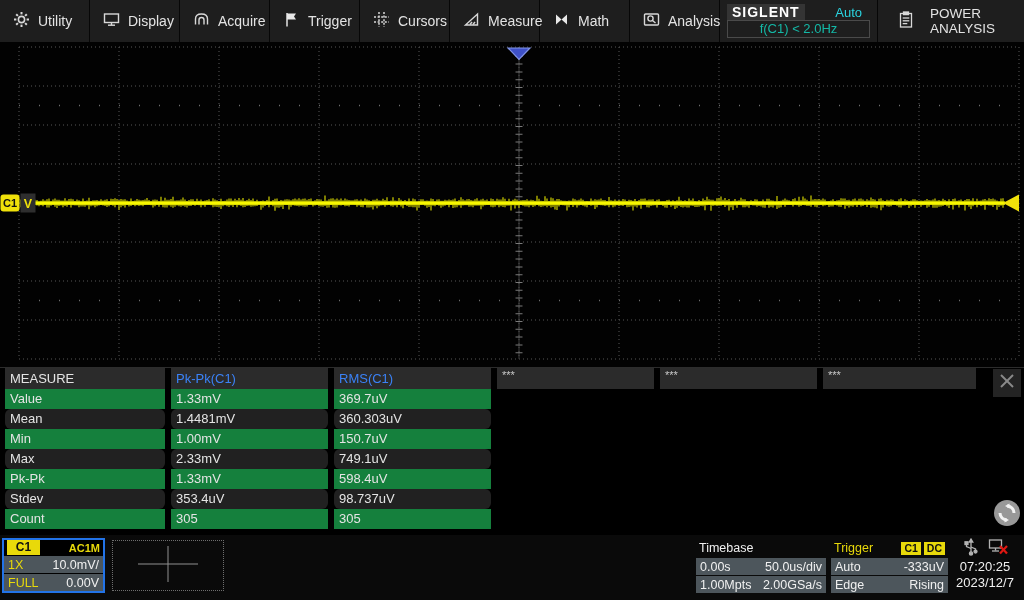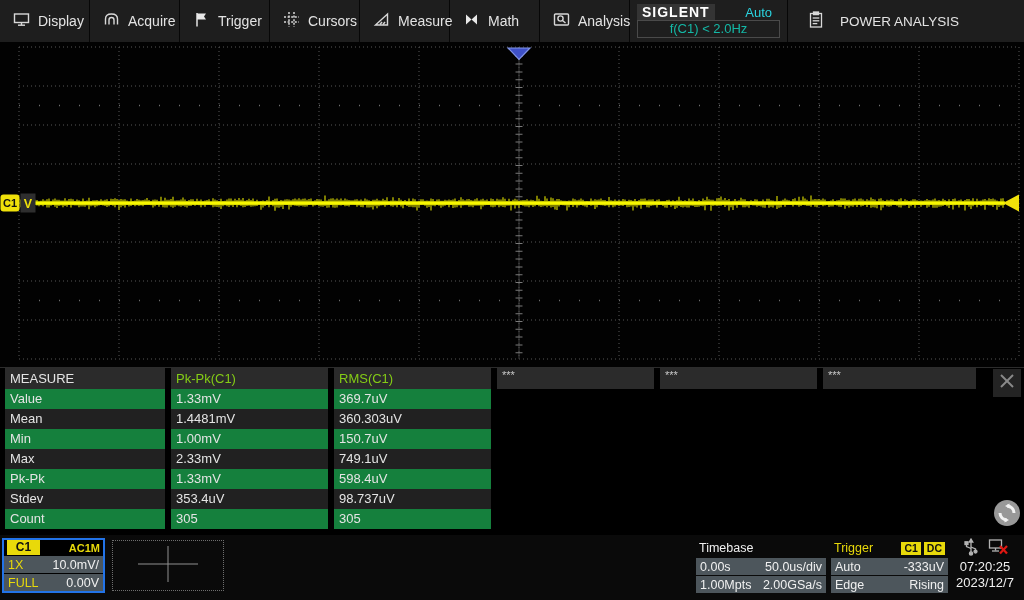--- a/index.html
+++ b/index.html
@@ -25,24 +25,24 @@
   .screen { position:relative; width:1024px; height:325px; background:#020202; }
 
   
   .mpanel { position:relative; width:1024px; height:168px; background:#000; border-top:1px solid #2c2c2c; }
   .mrow { display:grid; grid-template-columns:160px 157px 157px 157px 157px 153px;
           column-gap:6px; padding-left:5px; height:20px; }
   .mrow.mhead { height:21px; }
   .mcell { font-size:13px; color:#e4e4e4; line-height:20px; padding-left:5px;
            white-space:nowrap; overflow:hidden; }
   .mhead .mcell { background:#2b2b2b; line-height:21px; }
-  .mhead .mcell.ycol { color:#84cc16; }
+  .mhead .mcell.ycol { color:#3b82f6; }
   .mhead .mcell.star { color:#c8c8c8; font-size:11px; line-height:14px; }
   .mrow.odd  .mcell.filled { background:#15803d; }
-  .mrow.even .mcell.filled { background:#212121; }
+  .mrow.even .mcell.filled { background:#212121;border-radius:6px; }
   .mclose { position:absolute; top:1px; right:3px; width:28px; height:28px; background:#242424;
             display:flex; align-items:center; justify-content:center; }
   .refresh-btn { position:absolute; left:993px; top:131px; width:28px; height:28px; }
 
   
   .statusbar { position:relative; width:1024px; height:65px; background:#0a0a0a;
                color:#f0f0f0; font-size:12.5px; }
   .sbox { position:absolute; display:flex; flex-direction:column; }
   .srow { display:flex; align-items:center; justify-content:space-between;
           padding:8px 4px; height:17px; margin-top:1px; }
@@ -61,20 +61,40 @@
   .sys-zone { left:948px; top:4px; width:74px; height:58px; display:flex; flex-direction:column;
               align-items:center; }
   .sys-icons { display:flex; gap:9px; height:19px; align-items:center; }
   .clock-time { font-size:13px; line-height:17px; }
   .clock-date { font-size:13px; line-height:16px; }
 </style>
 </head>
 <body>
 
 <div class="menubar">
+  <div class="menu-item">
+    <span>
+      <svg width="17" height="17" viewBox="0 0 17 17">
+          <g stroke="#d8d8d8" stroke-width="1.6" fill="none">
+        <circle cx="8.5" cy="8.5" r="3.1"></circle>
+        <g stroke-width="2">
+              <line x1="8.5" y1="1" x2="8.5" y2="3.4"></line>
+              <line x1="8.5" y1="13.6" x2="8.5" y2="16"></line>
+        <line x1="1" y1="8.5" x2="3.4" y2="8.5"></line>
+              <line x1="13.6" y1="8.5" x2="16" y2="8.5"></line>
+        <line x1="3.2" y1="3.2" x2="4.9" y2="4.9"></line>
+              <line x1="12.1" y1="12.1" x2="13.8" y2="13.8"></line>
+        <line x1="3.2" y1="13.8" x2="4.9" y2="12.1"></line>
+              <line x1="12.1" y1="4.9" x2="13.8" y2="3.2"></line>
+            </g>
+          </g>
+        </svg>
+    </span>
+    <span>Utility</span>
+  </div>
   <div class="menu-item">
     <span>
       <svg width="17" height="17" viewBox="0 0 17 17">
           <g stroke="#d8d8d8" stroke-width="1.4" fill="none">
         <rect x="1.5" y="3" width="14" height="8.5"></rect>
             <line x1="8.5" y1="11.5" x2="8.5" y2="14"></line>
         <line x1="5" y1="14.2" x2="12" y2="14.2"></line>
           </g>
         </svg>
     </span>

